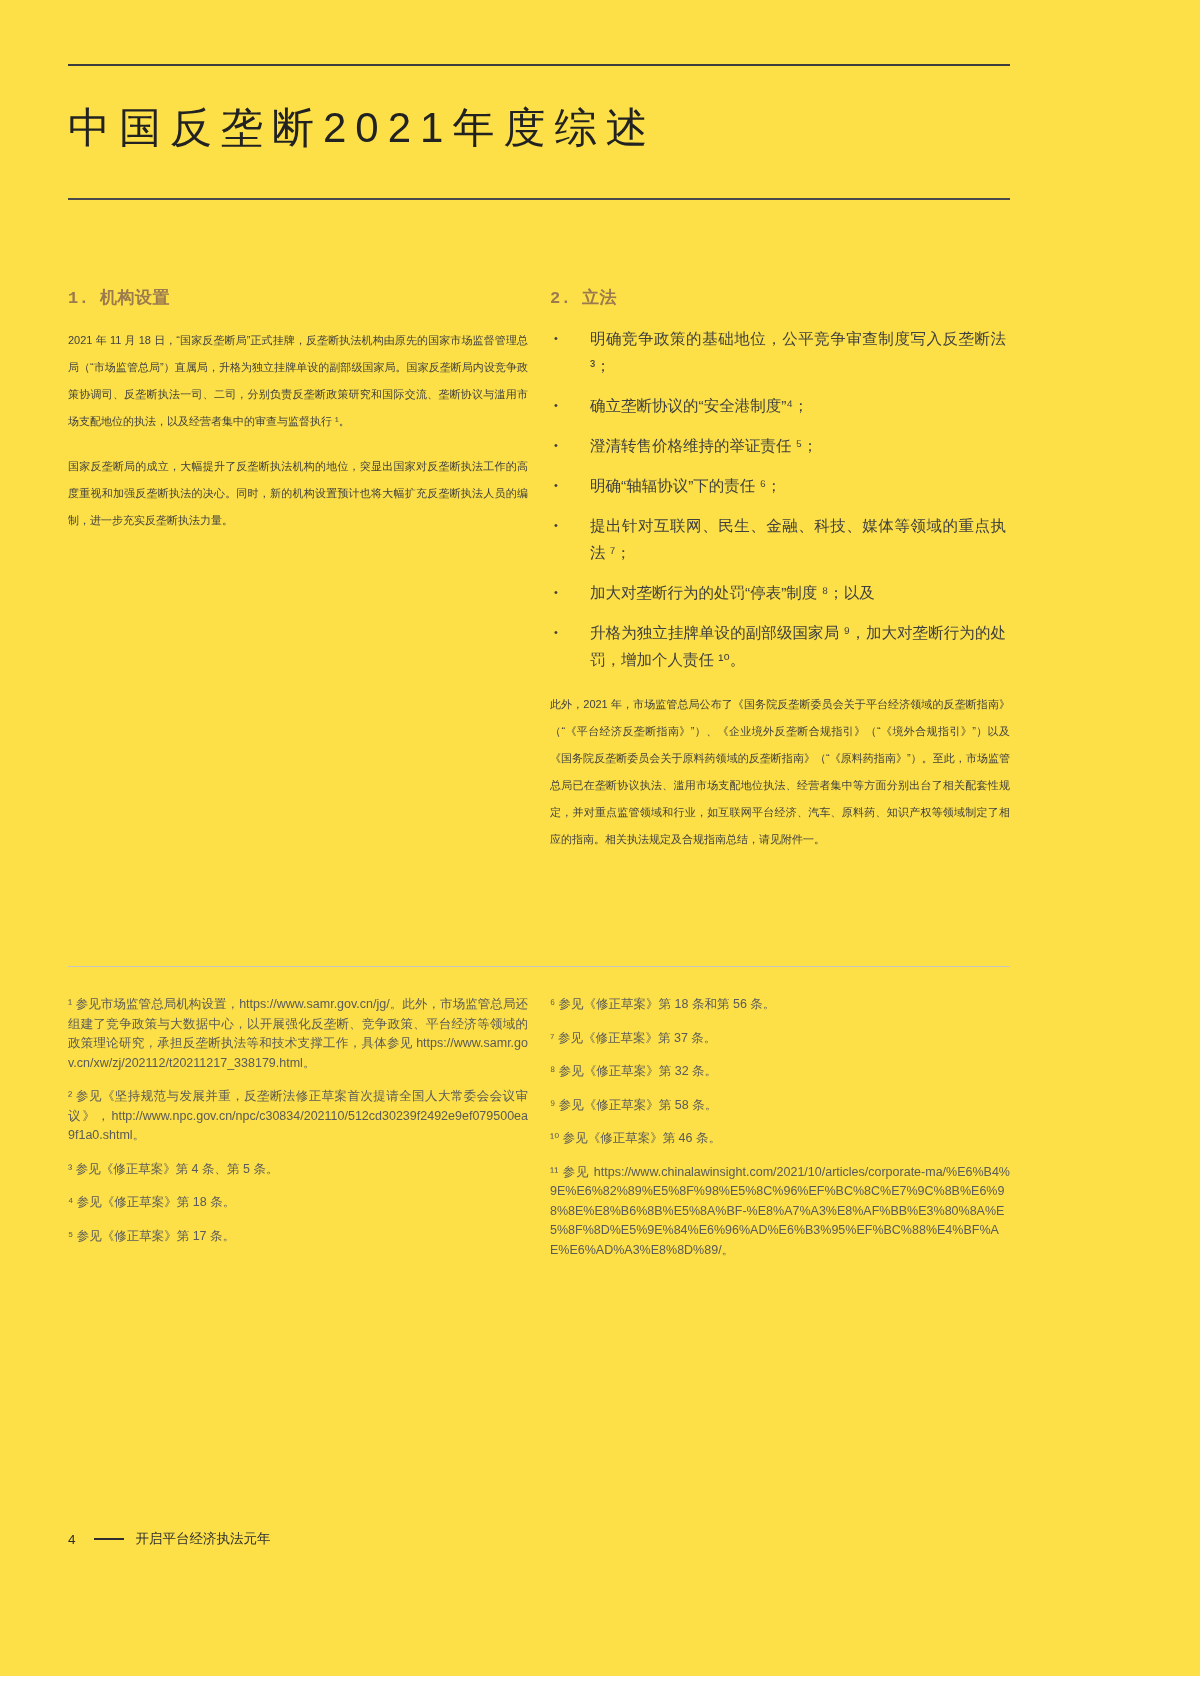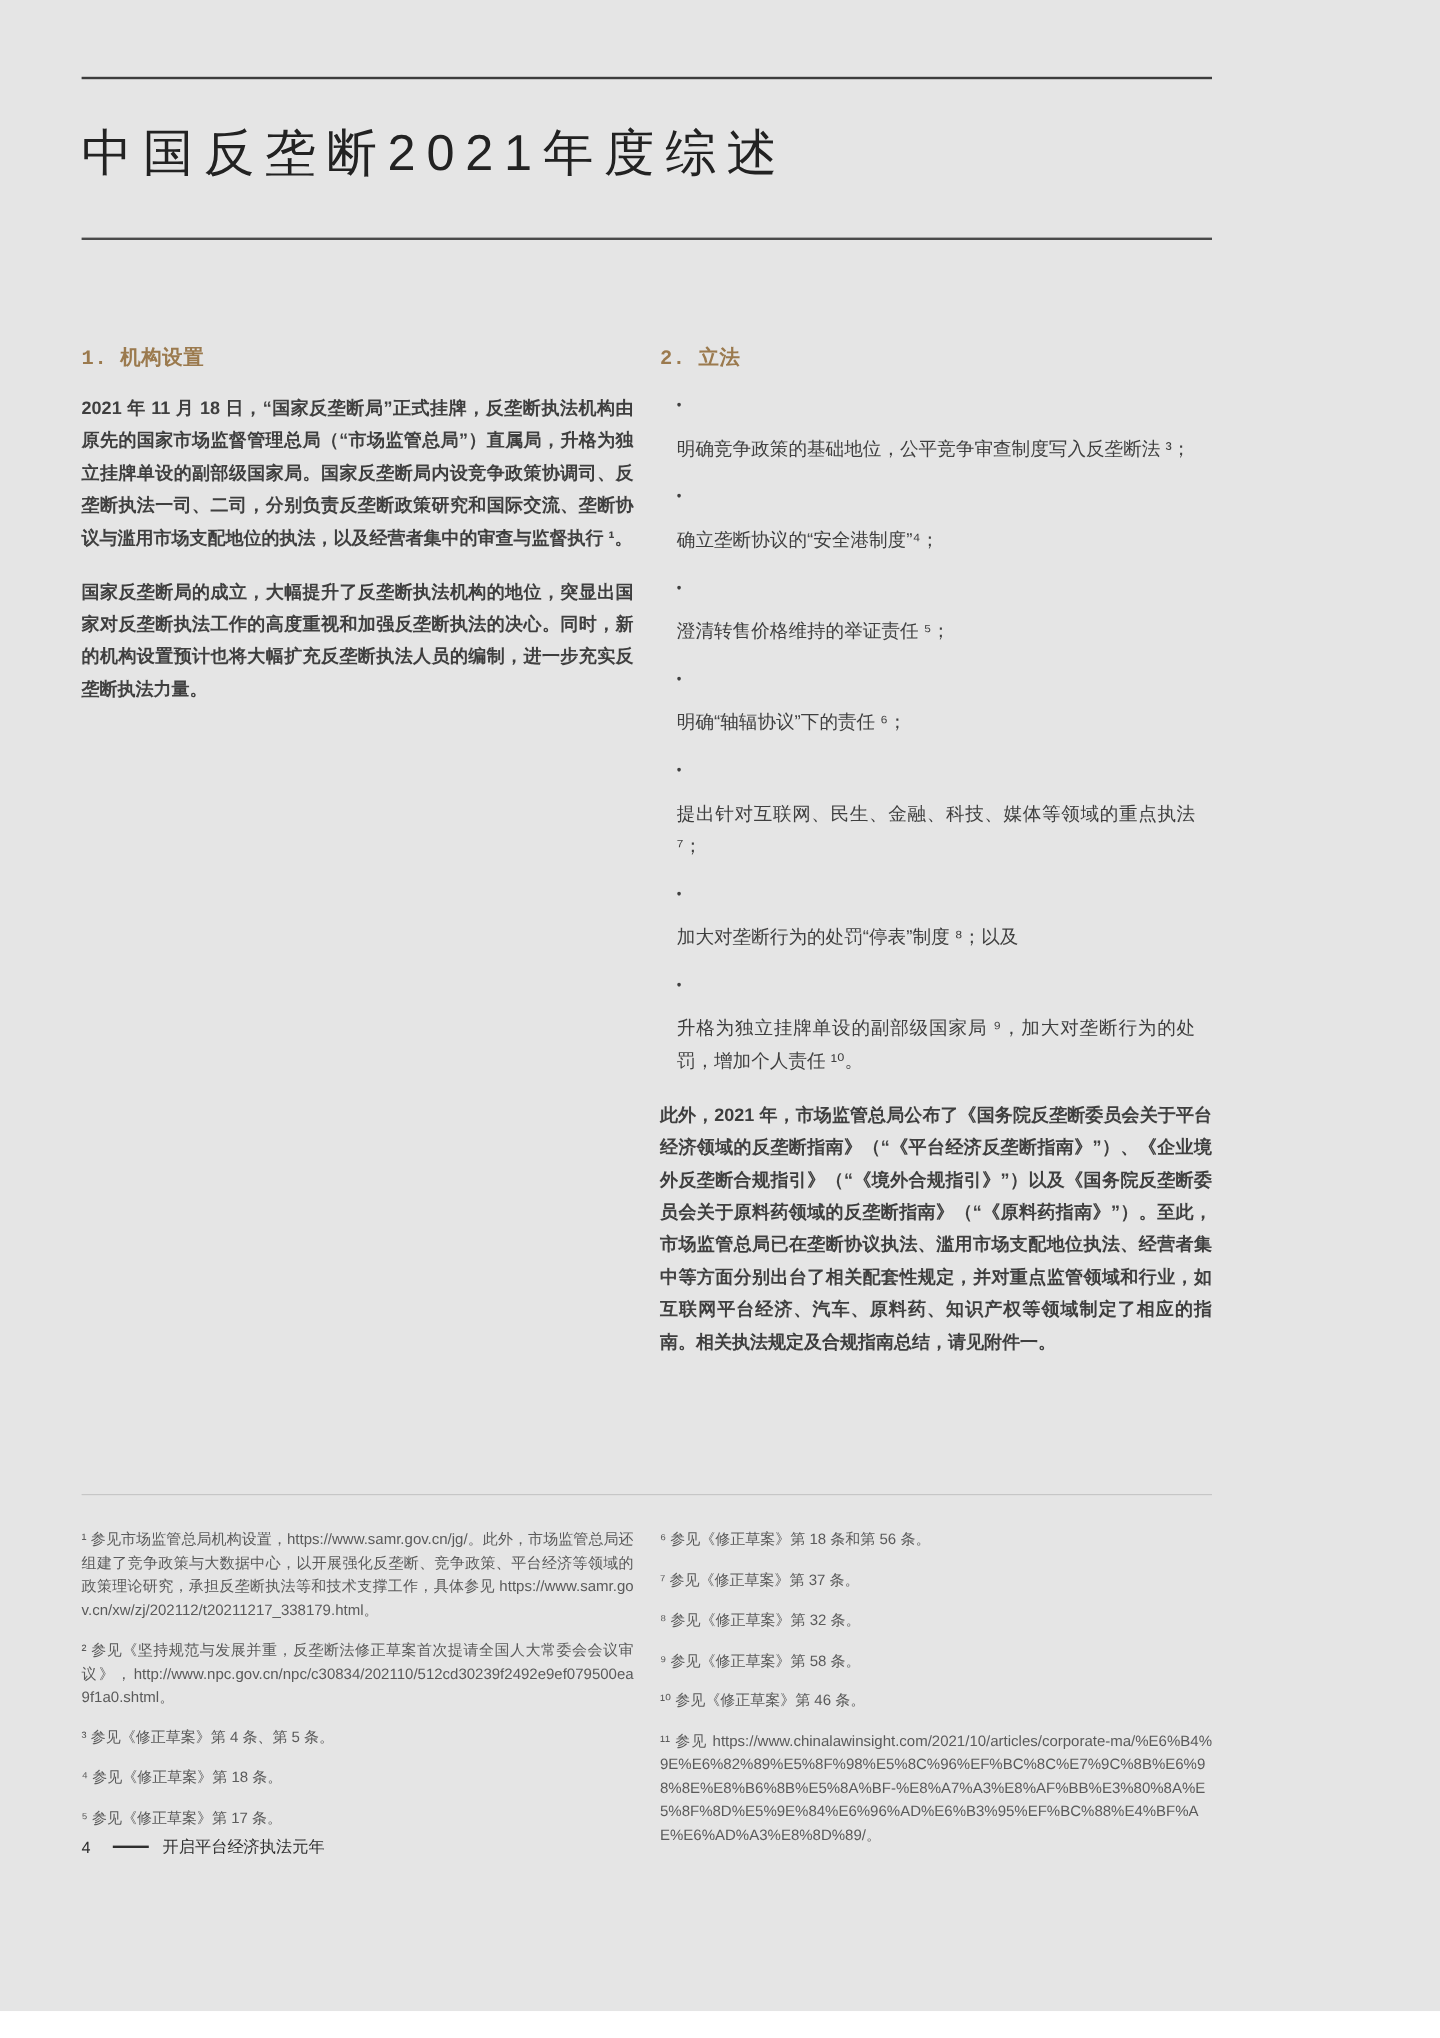--- a/index.html
+++ b/index.html
@@ -1,21 +1,21 @@
 <!DOCTYPE html>
 <html lang="zh"><head>
 <meta charset="utf-8">
 <style>
   * { box-sizing: border-box; }
   html, body { margin: 0; padding: 0; background: #ffffff; }
   .page {
     position: relative;
     width: 1200px;
     height: 1676px;
-    background: #e5e5e5;
+    background: #fde047;
     overflow: hidden;
     font-family: "Liberation Sans", "DejaVu Sans", sans-serif;
     color: #3f3f3f;
   }
   .content { padding: 64px 190px 0 68px; }
 
   .rule { border: 0; margin: 0; }
   .top-rule { border-top: 2px solid #3d3d3d; }
   .mid-rule { border-top: 2px solid #4a4a4a; }
   .footnote-rule { border-top: 1px solid #c6c6c6; margin: 98px 0 28px; }
@@ -37,29 +37,28 @@
     margin: 0 0 16px;
     font-size: 17px;
     font-weight: 700;
     color: #9b7a4e;
     letter-spacing: 0.5px;
     font-family: Liberation Mono, monospace;
   }
 
   .body-para {
     margin: 18px 0 15px;
-    font-size: 15px;
+    font-size: 11px;
     line-height: 27px;
     text-align: justify;
     color: #3f3f3f;
-    font-weight: bold;
   }
 
   .bullets { list-style: none; margin: 6px 0 16px; padding: 0; }
-  .bullet-item { display: flex; margin: 0 14px 13px; flex-direction: column; }
+  .bullet-item { display: flex; margin: 0 4px 13px; }
   .bullet-marker { flex: 0 0 36px; }
   .bullet-marker::before {
     content: "•";
     font-size: 11px;
     line-height: 27px;
     color: #3f3f3f;
   }
   .bullet-text {
     flex: 1 1 auto;
     font-size: 15.5px;

